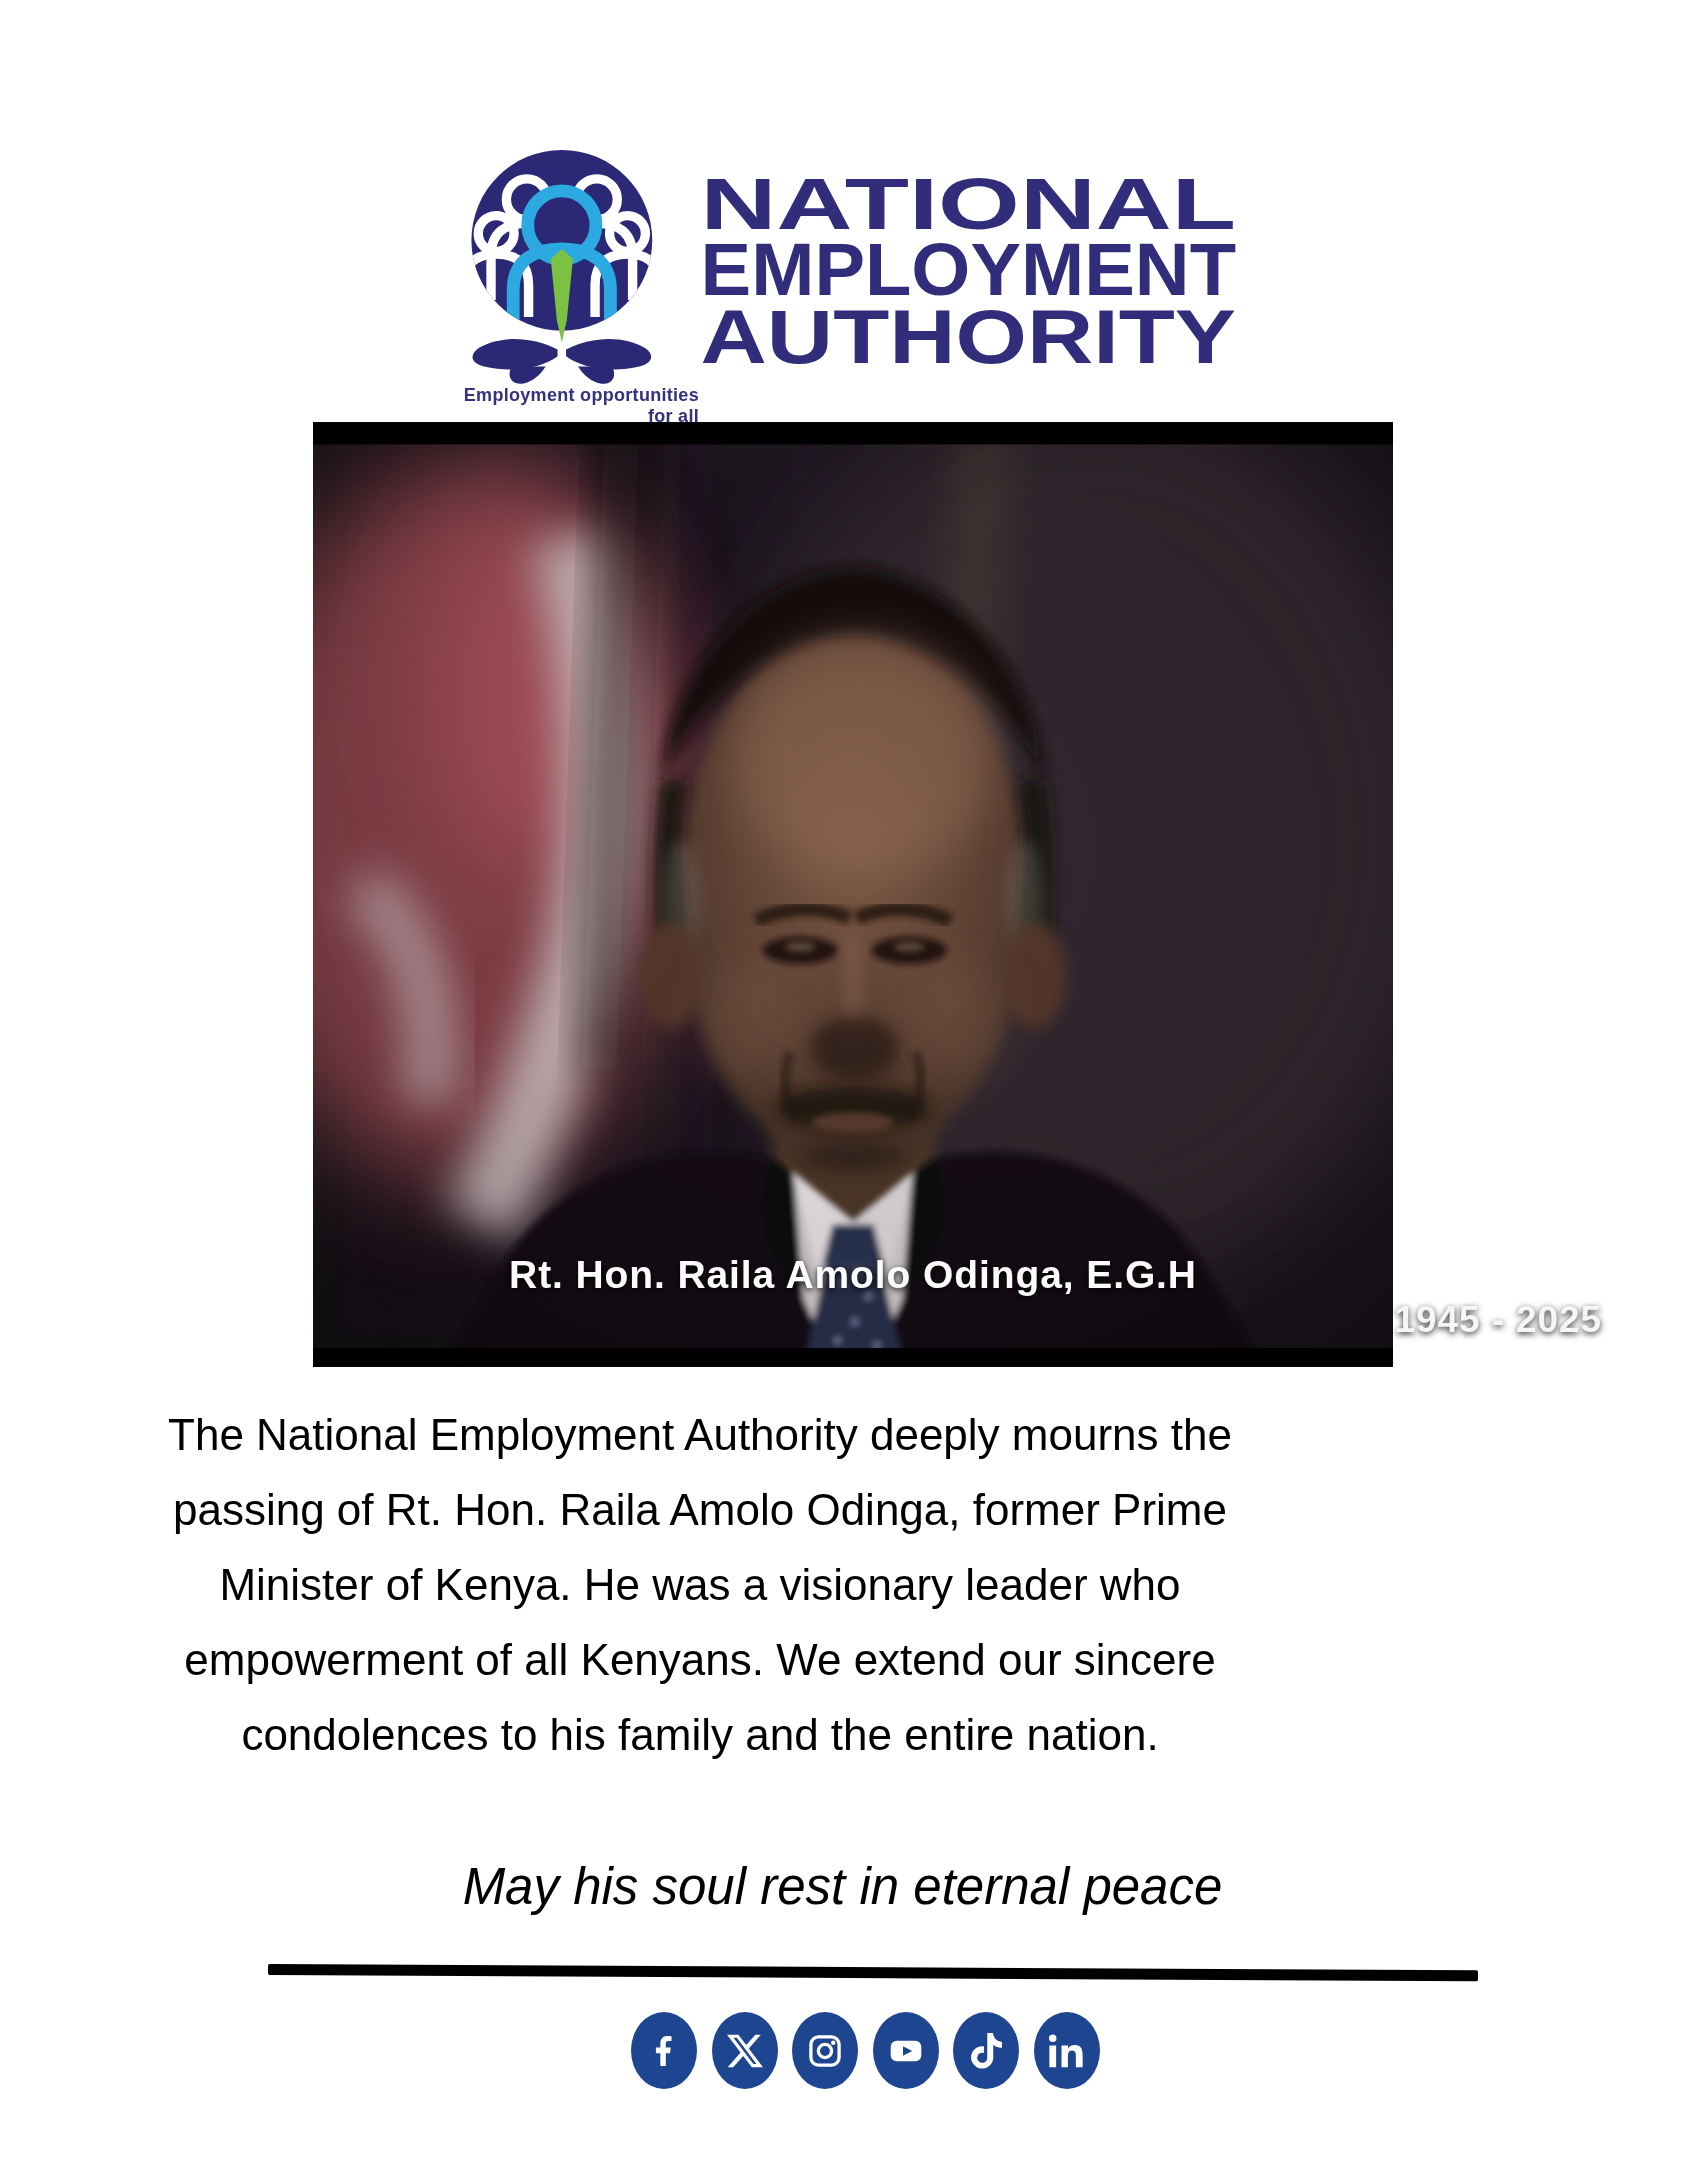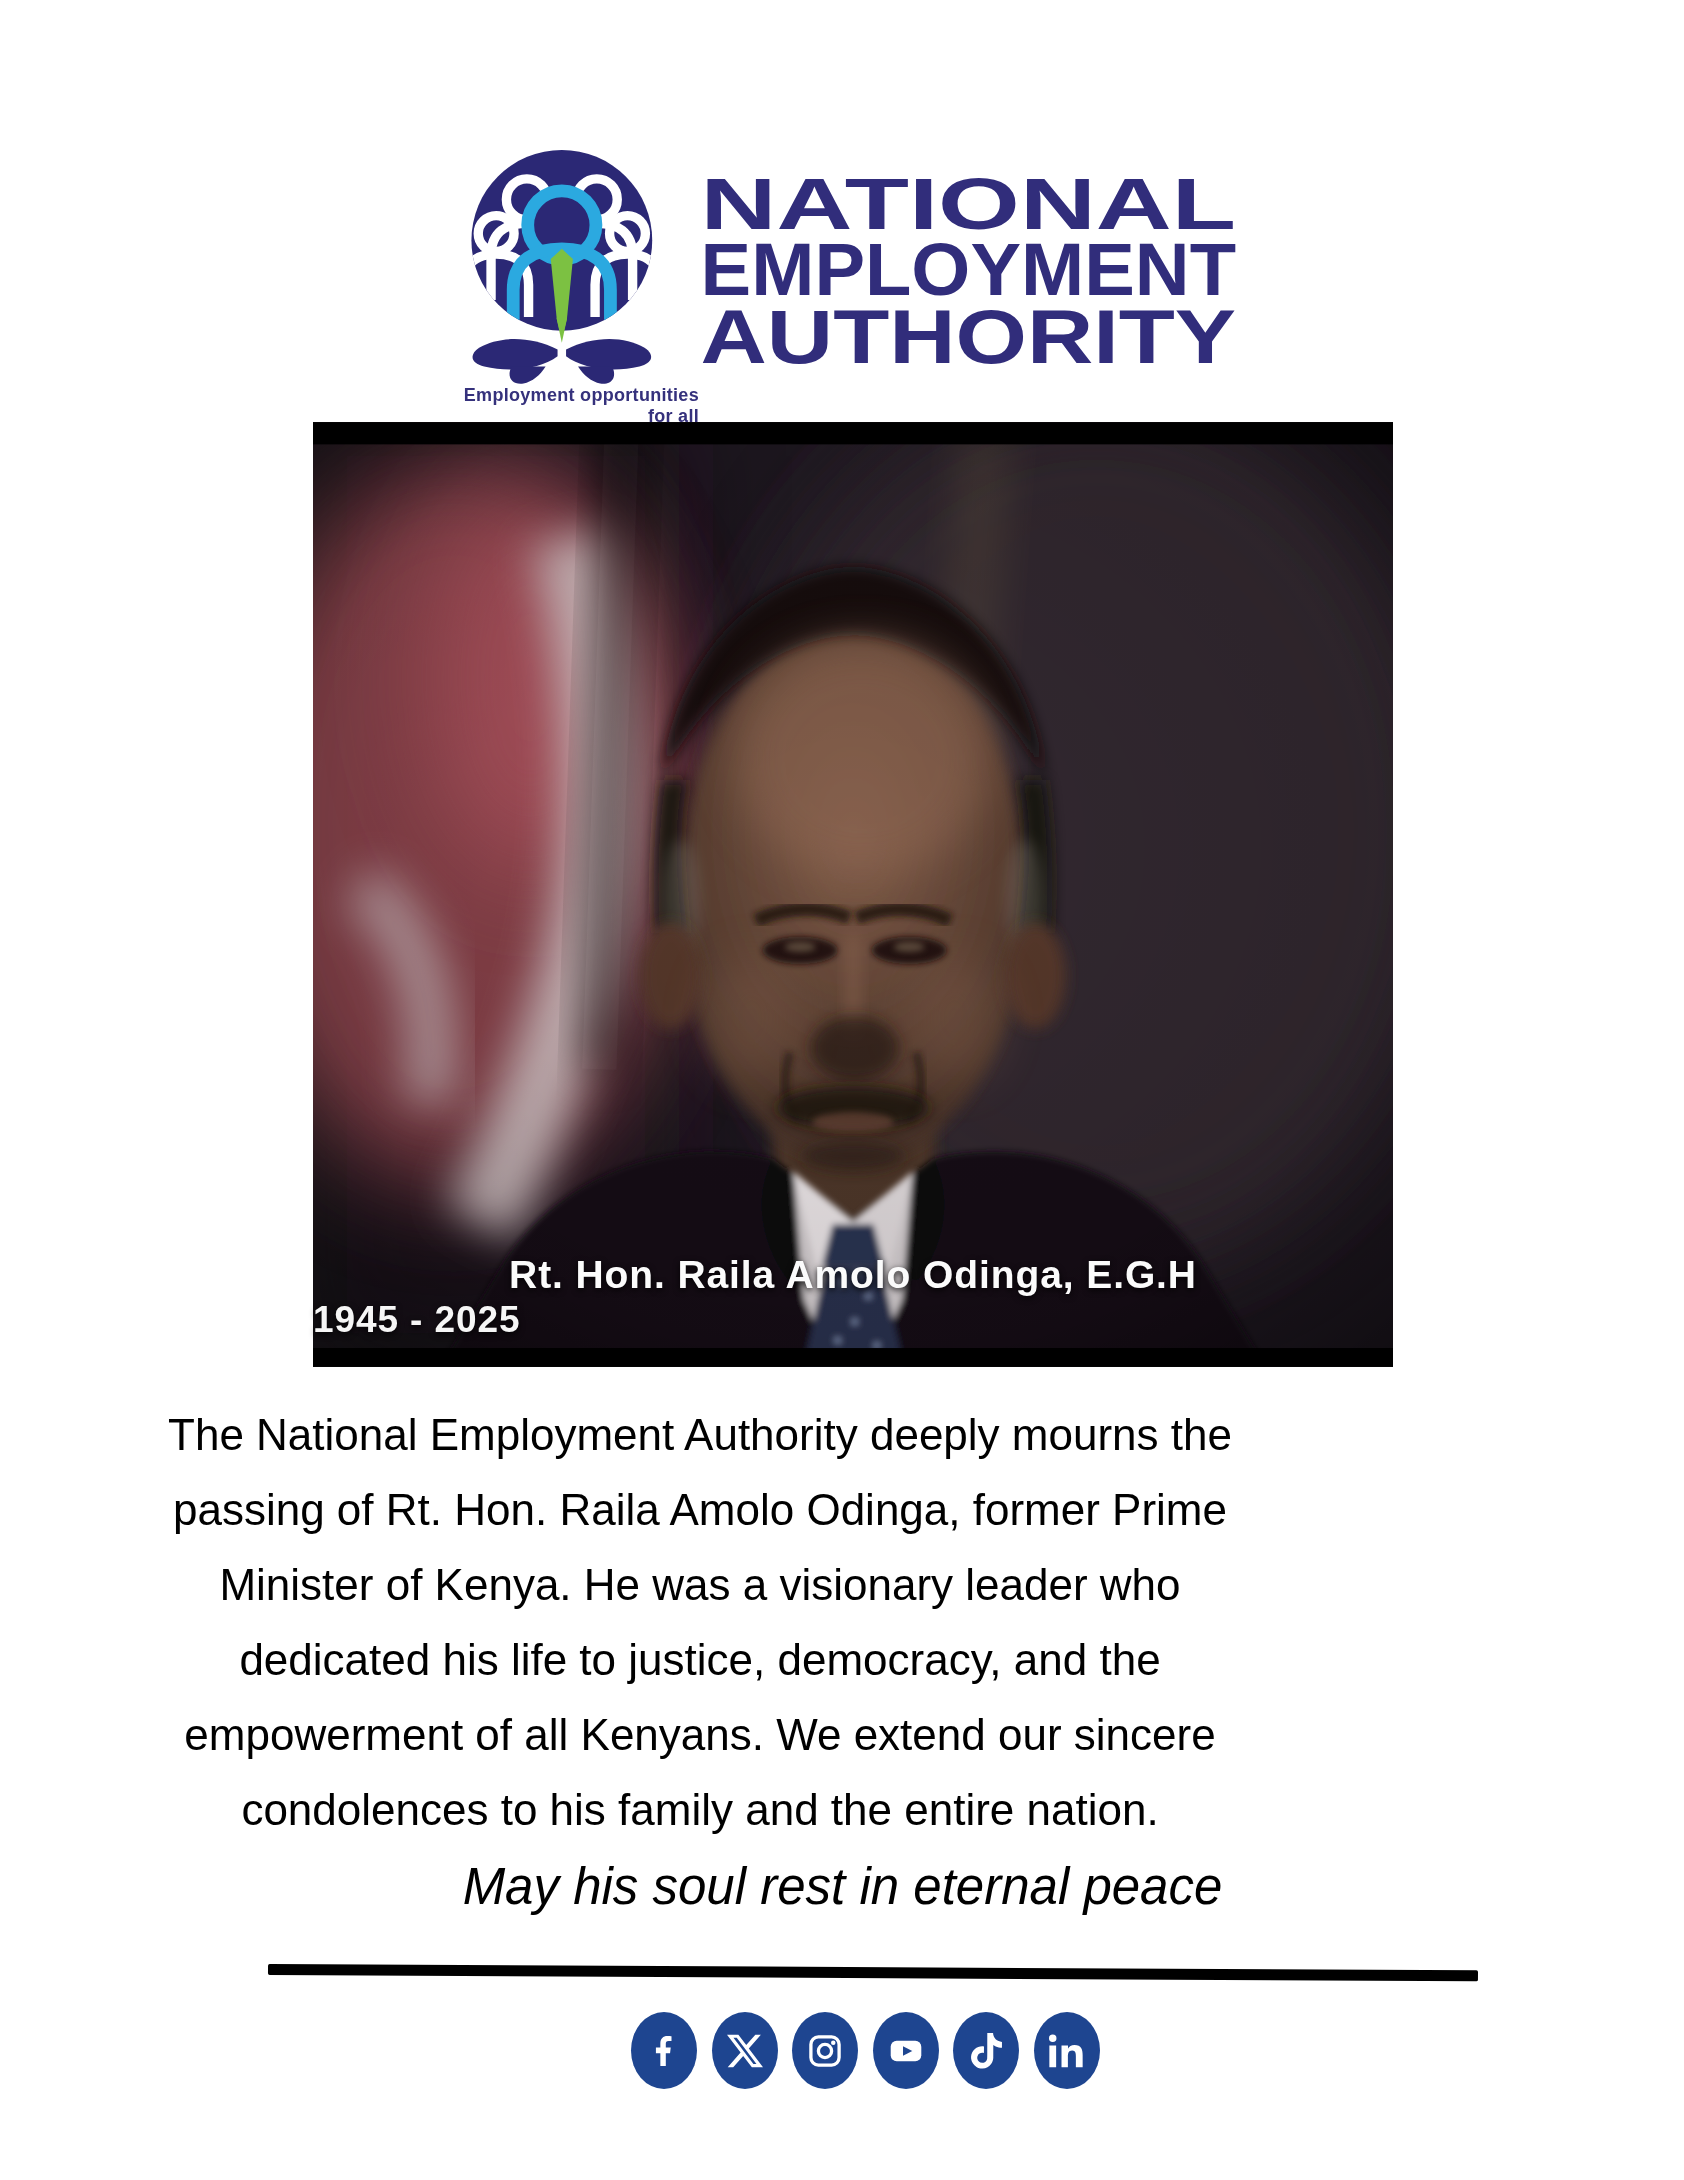--- a/index.html
+++ b/index.html
@@ -20,21 +20,21 @@
   }
   
   .photo{position:absolute;left:313px;top:422px;width:1080px;height:945px;background:#404040;}
   .photo svg{position:absolute;left:0;top:0;}
   .caption-name{
     position:absolute;left:0;top:831px;width:1080px;text-align:center;
     font-size:39px;font-weight:bold;color:#fbfbfb;
     text-shadow:0 1.7px 6.8px rgba(0,0,0,.85);letter-spacing:0.9px;
   }
   .caption-years{
-    position:absolute;left:0;top:877px;width:1289px;text-align:left;
+    position:absolute;left:0;top:877px;width:1289px;text-align:right;
     font-size:37px;font-weight:bold;color:#f6f6f6;
     text-shadow:0 1.7px 6.8px rgba(0,0,0,.85);letter-spacing:0.9px;
   }
   
   .tribute{
     position:absolute;left:0;top:1397px;width:1400px;text-align:center;
     font-size:44px;line-height:75px;color:#000;
   }
   .tribute .t-line{white-space:nowrap;}
   .closing{
@@ -200,21 +200,20 @@
     </svg>
 
     <div class="caption-name">Rt. Hon. Raila Amolo Odinga, E.G.H</div>
     <div class="caption-years">1945 - 2025</div>
   </div>
 
   <div class="tribute">
     <div class="t-line">The National Employment Authority deeply mourns the</div>
     <div class="t-line">passing of Rt. Hon. Raila Amolo Odinga, former Prime</div>
     <div class="t-line">Minister of Kenya. He was a visionary leader who</div>
-    <div class="t-line">dedicated his life to justice, democracy, and the</div>
     <div class="t-line">empowerment of all Kenyans. We extend our sincere</div>
     <div class="t-line">condolences to his family and the entire nation.</div>
   </div>
 
   <div class="closing">May his soul rest in eternal peace</div>
 
   <div class="divider"></div>
 
   <div class="social-row">
     <div class="social-btn">

